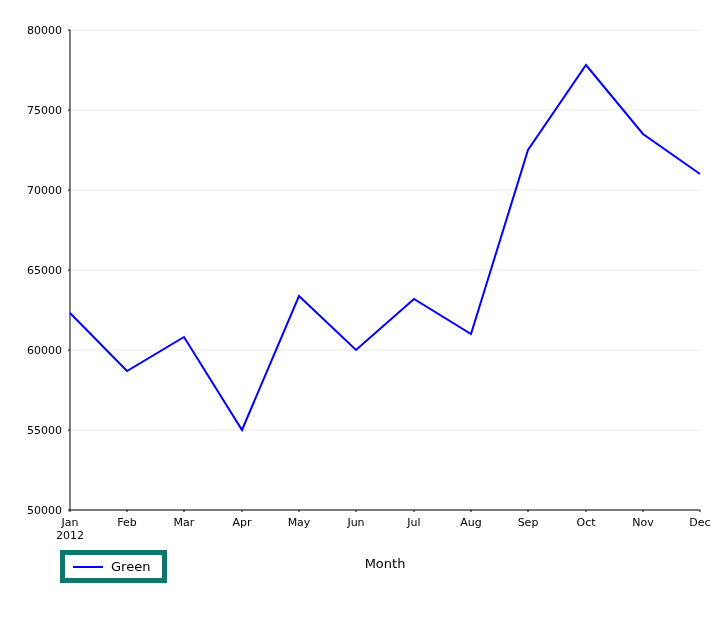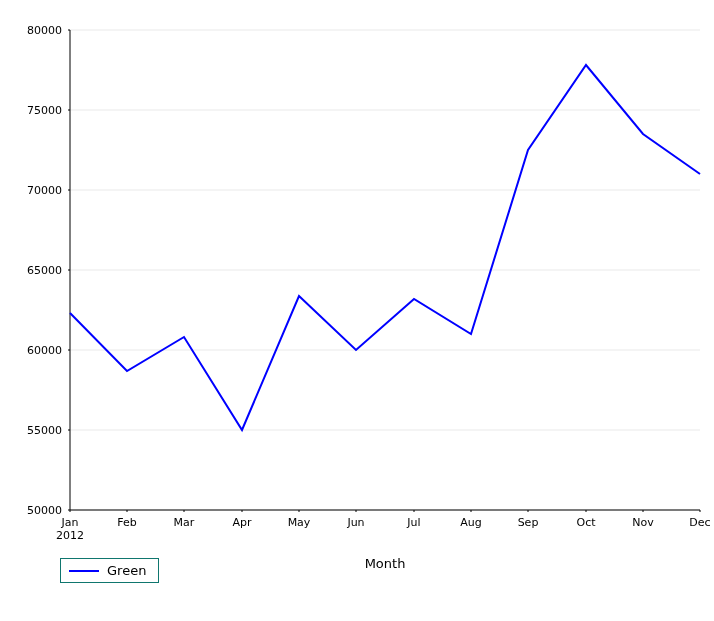--- a/index.html
+++ b/index.html
@@ -21,21 +21,21 @@
       top: 0; left: 0;
     }
     .tick-label {
       font-size: 11px;
       fill: #000;
     }
     .legend-box {
       position: absolute;
       bottom: 38px;
       left: 60px;
-      border: 1px solid #0f766e;
+      border: 5px solid #0f766e;
       background: #fff;
       padding: 4px 12px 4px 8px;
       display: flex;
       align-items: center;
       gap: 8px;
       font-size: 13px;
     }
     .legend-line {
       width: 30px;
       height: 2px;

